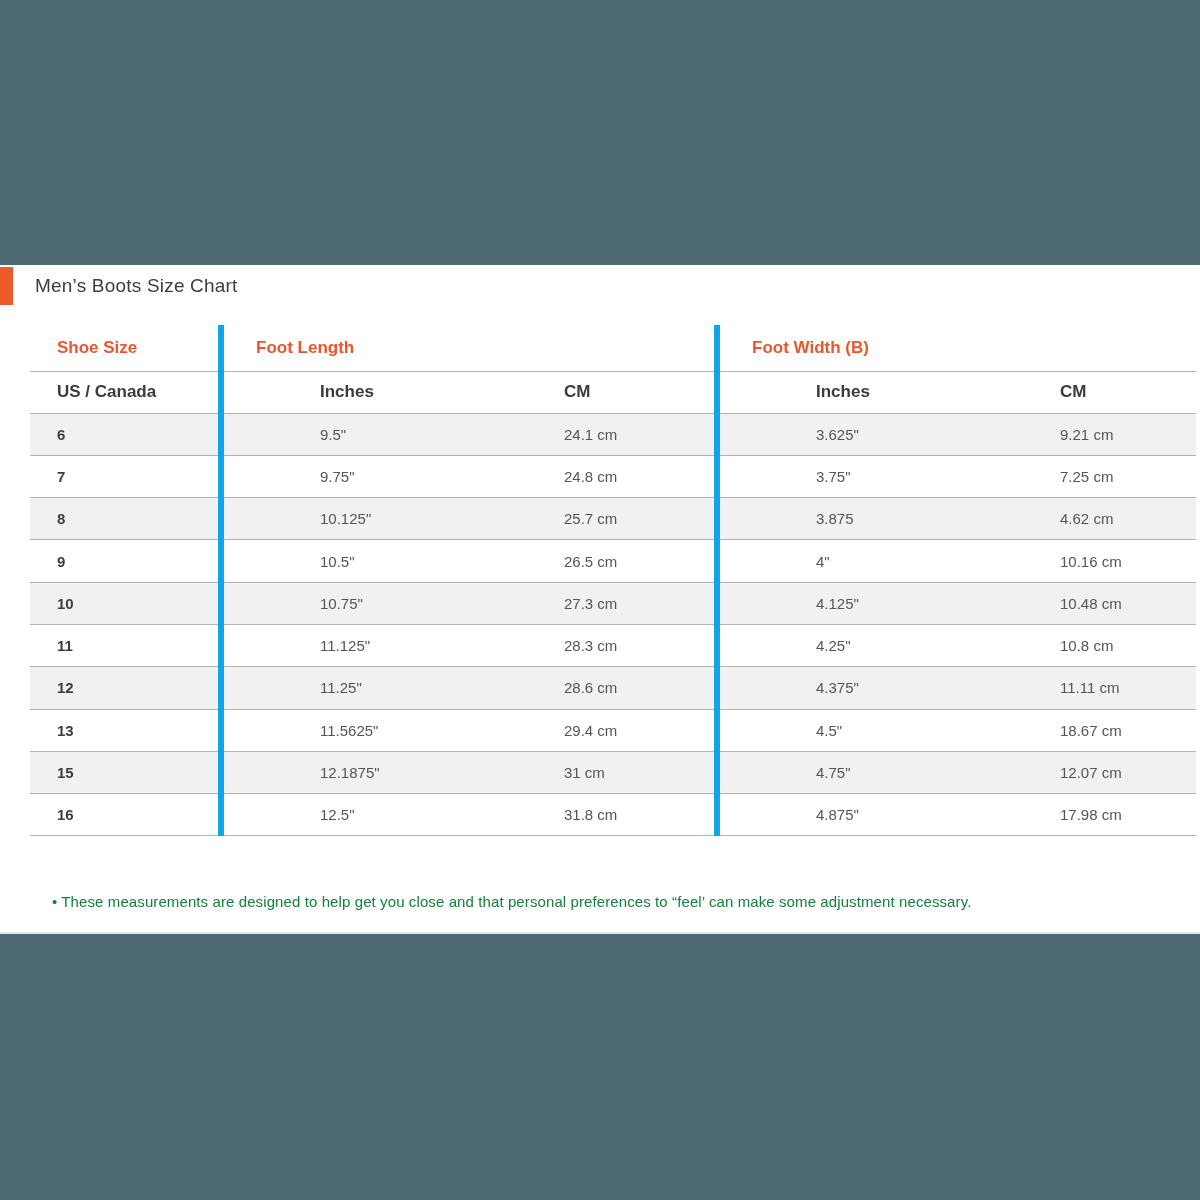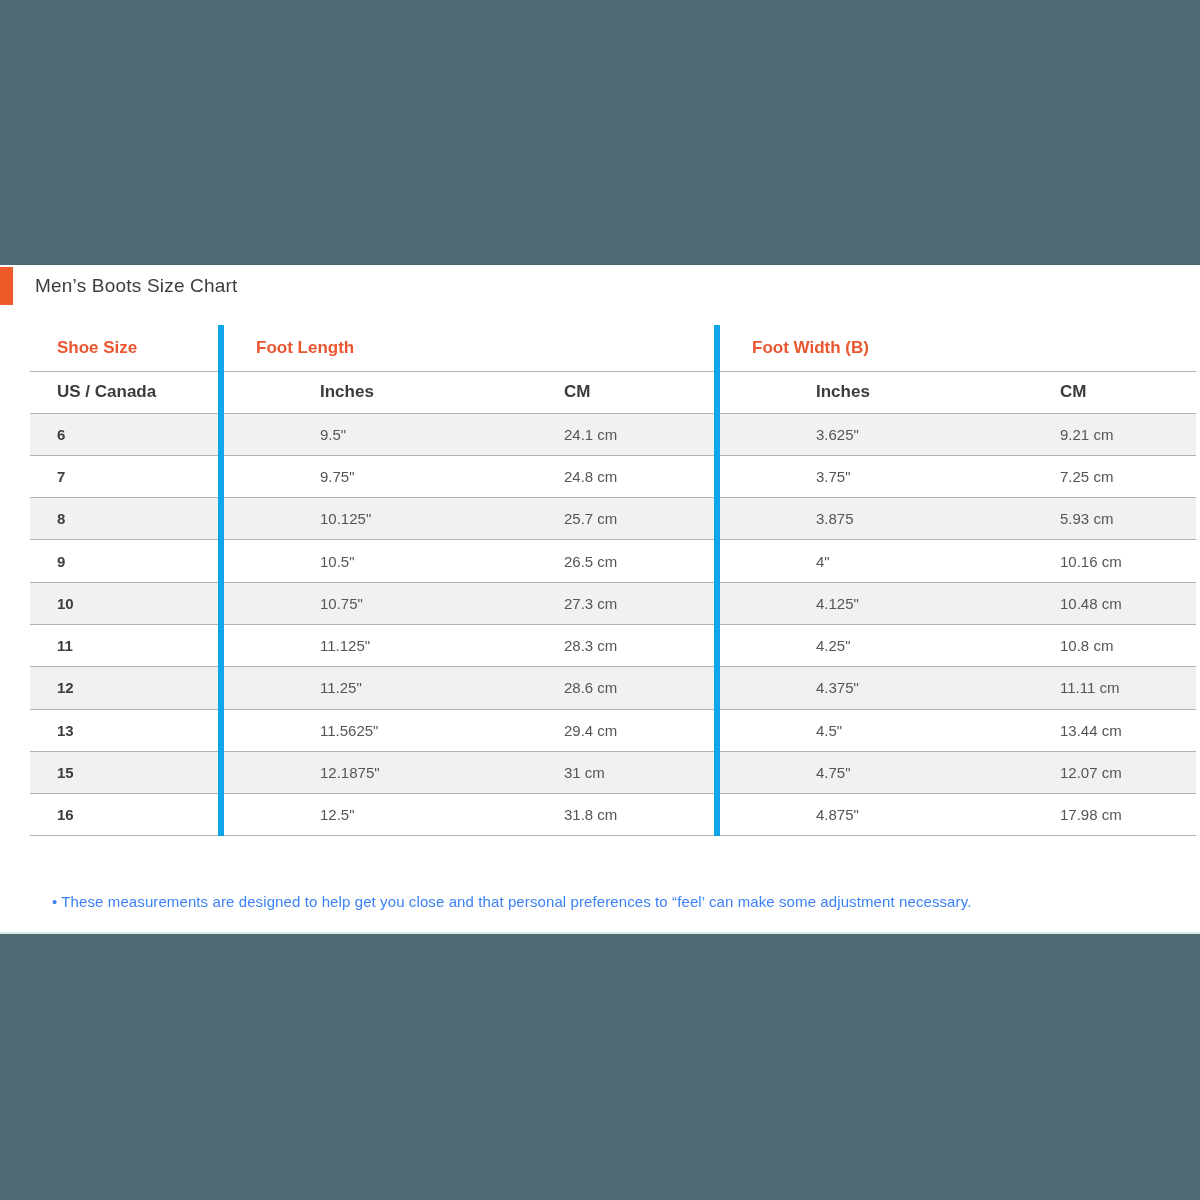--- a/index.html
+++ b/index.html
@@ -94,21 +94,21 @@
     background: #f1f1f1;
   }
   .vdiv {
     border-right: 6px solid #0ea5e9;
   }
   .footnote {
     position: absolute;
     left: 52px;
     top: 628px;
     font-size: 15px;
-    color: #3b82f6;
+    color: #15803d;
     letter-spacing: 0.1px;
   }
 </style>
 </head>
 <body>
 
 <div class="panel">
   <div class="accent-bar"></div>
   <div class="page-title">Men’s Boots Size Chart</div>
 
@@ -147,21 +147,21 @@
           <td>9.75"</td>
           <td class="vdiv">24.8 cm</td>
           <td>3.75"</td>
           <td>7.25 cm</td>
         </tr>
         <tr>
           <td class="c1 vdiv">8</td>
           <td>10.125"</td>
           <td class="vdiv">25.7 cm</td>
           <td>3.875</td>
-          <td>5.93 cm</td>
+          <td>4.62 cm</td>
         </tr>
         <tr>
           <td class="c1 vdiv">9</td>
           <td>10.5"</td>
           <td class="vdiv">26.5 cm</td>
           <td>4"</td>
           <td>10.16 cm</td>
         </tr>
         <tr>
           <td class="c1 vdiv">10</td>
@@ -182,21 +182,21 @@
           <td>11.25"</td>
           <td class="vdiv">28.6 cm</td>
           <td>4.375"</td>
           <td>11.11 cm</td>
         </tr>
         <tr>
           <td class="c1 vdiv">13</td>
           <td>11.5625"</td>
           <td class="vdiv">29.4 cm</td>
           <td>4.5"</td>
-          <td>13.44 cm</td>
+          <td>18.67 cm</td>
         </tr>
         <tr>
           <td class="c1 vdiv">15</td>
           <td>12.1875"</td>
           <td class="vdiv">31 cm</td>
           <td>4.75"</td>
           <td>12.07 cm</td>
         </tr>
         <tr>
           <td class="c1 vdiv">16</td>

